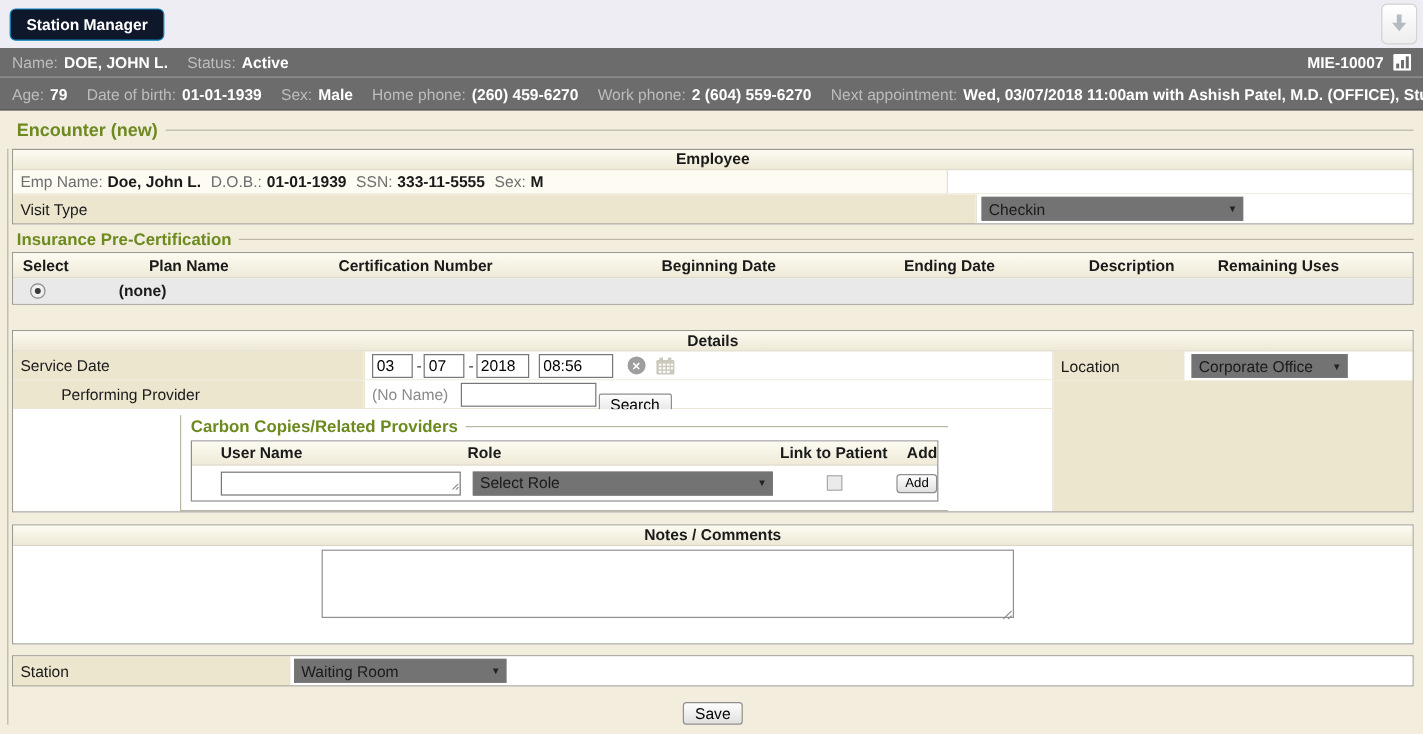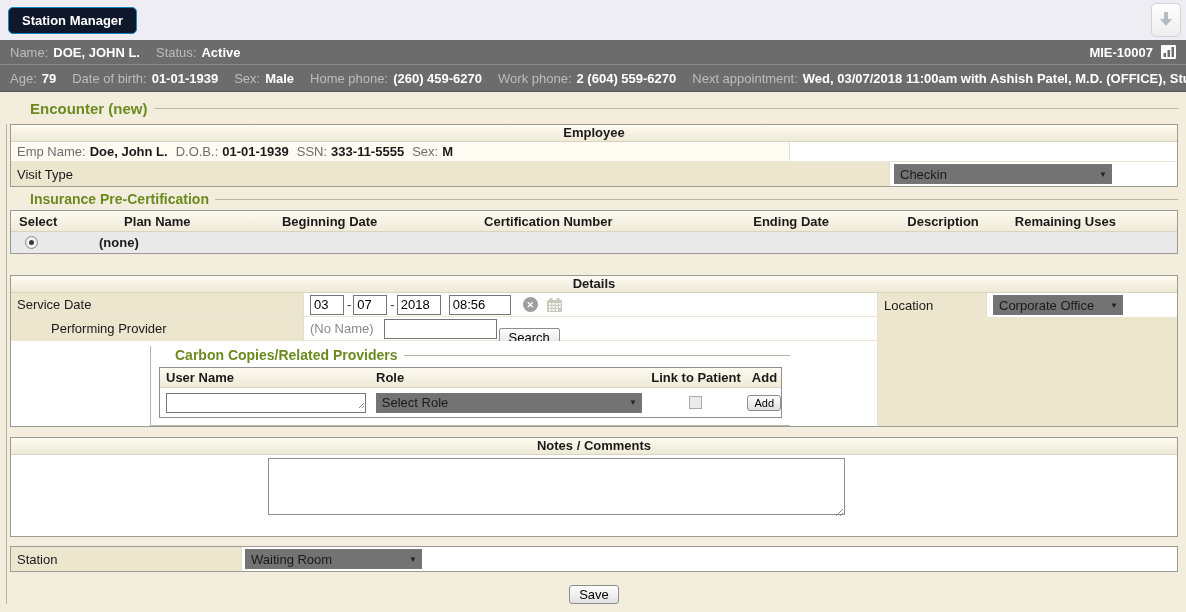--- a/index.html
+++ b/index.html
@@ -25,21 +25,21 @@
   .bar { background:#6C6C6C; color:#fff; padding:0 10px; display:flex; align-items:center; white-space:nowrap; }
   .bar1 { height:24px; }
   .bar2 { height:28px; border-top:1px solid #8B8B8B; border-bottom:1px solid #585858; }
   .bar .lbl { color:#BDBDBD; margin-right:5px; }
   .bar .val { font-weight:bold; margin-right:16px; }
   .bar .val.last { margin-right:8px; }
   .spacer { flex:1; }
   
   .content { padding:6px 8px 0 10px; }
   .enc-wrap { border-left:1px solid #BAB6A6; margin-left:-4px; padding-left:3px; }
-  .legend-row { display:flex; align-items:center; height:20px; margin:0 0 6px 16px; }
+  .legend-row { display:flex; align-items:center; height:20px; margin:0 0 6px 0; }
   .legend-lg { color:#6C8A1F; font-weight:bold; font-size:15px; margin:0 6px 0 4px; white-space:nowrap; }
   .legend-md { color:#6C8A1F; font-weight:bold; font-size:14px; margin:0 6px 0 4px; white-space:nowrap; }
   .legend-line { flex:1; border-top:1px solid #BAB6A6; height:0; }
   .box { background:#fff; border:1px solid #9B9B93; }
   .box-hd {
     height:17px; line-height:16px; text-align:center; font-weight:bold;
     background:linear-gradient(#FDFBF1,#EEE9D6); border-bottom:1px solid #D9D4C1;
   }
   .row { display:flex; }
   .cell { padding:0 6px; display:flex; align-items:center; white-space:nowrap; }
@@ -93,21 +93,21 @@
   .d-right-top { display:flex; height:24px; }
   .loc-lbl { width:108px; }
   .loc-val { flex:1; }
   .d-right-fill { flex:1; background:#EDE6CE; }
   .cc-area { flex:1; background:#fff; padding:5px 0 0 139px; }
   .cc-fs { width:640px; border-left:1px solid #BAB6A6; border-bottom:1px solid #BAB6A6; padding:0 0 7px 8px; }
   .cc-fs .legend-row { height:18px; margin-bottom:3px; }
   .cc-table { border:1px solid #8F8F8F; background:#fff; width:623px; }
   .cchead { height:20px; background:linear-gradient(#FDFBF1,#EFEAD8); border-bottom:1px solid #D9D4C1; }
   .cchead .ccell { font-weight:bold; }
-  .ccell { padding:0 0 0 6px; display:flex; align-items:center; white-space:nowrap; }
+  .ccell { padding:0 0 0 24px; display:flex; align-items:center; white-space:nowrap; }
   .k0{width:210px;} .k1{width:274px;} .k2{width:98px; justify-content:center;} .k3{flex:1; justify-content:center;}
   .ccdata { height:29px; }
   .checkbox { width:13px; height:13px; border:1px solid #ABABAB; background:#EBEBEB; cursor:pointer; }
   .resize-wrap { position:relative; display:inline-flex; }
   .rz { position:absolute; right:1px; bottom:1px; }
   
   .notes-body { height:81px; position:relative; background:#fff; }
   .notes-ta {
     position:absolute; left:257px; top:3px; width:577px; height:57px;
     border:1px solid #8F8F8F; resize:none; font-family:inherit; font-size:13px; padding:2px;
@@ -180,40 +180,40 @@
           <span class="glbl">D.O.B.:</span>
           <span class="gval">01-01-1939</span>
           <span class="glbl">SSN:</span>
           <span class="gval">333-11-5555</span>
           <span class="glbl">Sex:</span>
           <span class="gval">M</span>
         </div>
         <div class="cell white flex1 bl"></div>
       </div>
       <div class="row" style="height:24px;">
-        <div class="cell beige" style="width:878px;">Visit Type</div>
+        <div class="cell beige" style="width:802px;">Visit Type</div>
         <div class="cell white flex1 bl">
           <div class="select" style="width:218px; margin-left:-2px;">
             <span>Checkin</span>
             <span class="arr">▼</span>
           </div>
         </div>
       </div>
     </div>
 
     <div class="legend-row" style="margin-top:3px; height:18px; margin-bottom:2px;">
       <span class="legend-md">Insurance Pre-Certification</span>
       <span class="legend-line"></span>
     </div>
     <div class="box">
       <div class="row ihead">
         <div class="icell c0">Select</div>
         <div class="icell c1">Plan Name</div>
+        <div class="icell c2">Certification Number</div>
         <div class="icell c3">Beginning Date</div>
-        <div class="icell c2">Certification Number</div>
         <div class="icell c4">Ending Date</div>
         <div class="icell c6">Description</div>
         <div class="icell c5">Remaining Uses</div>
       </div>
       <div class="row idata">
         <div class="icell c0">
             <span class="radio checked"></span>
           </div>
         <div class="icell c1" style="font-weight:bold;">(none)</div>
         <div class="icell c2"></div>

